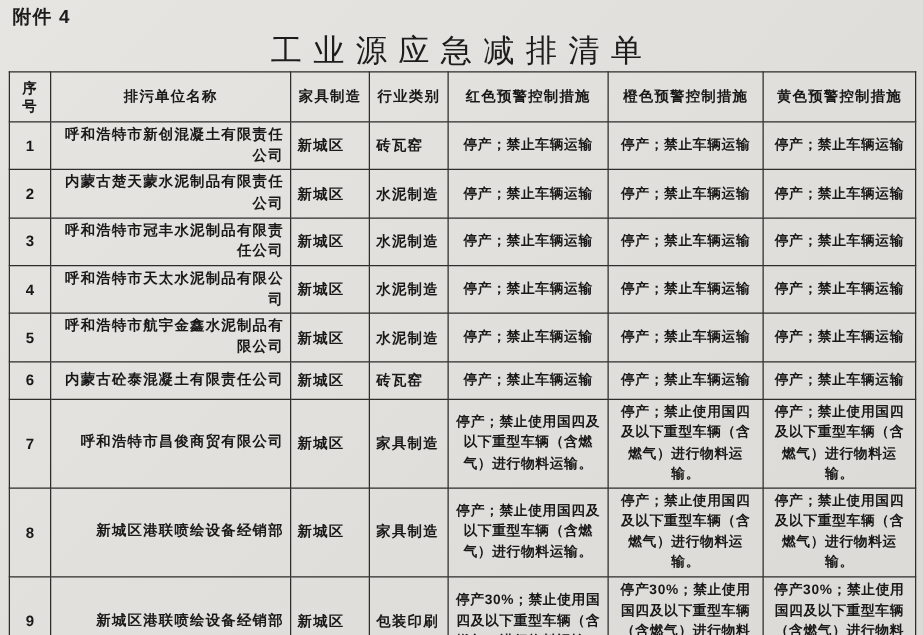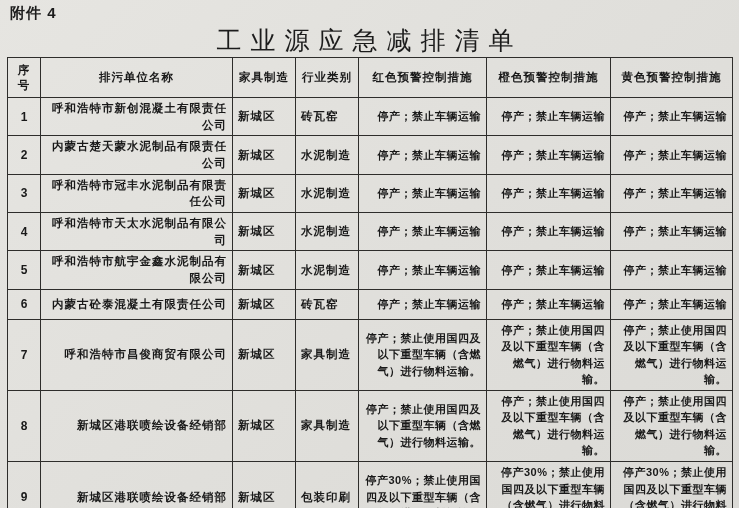--- a/index.html
+++ b/index.html
@@ -42,21 +42,21 @@
     overflow:hidden;
   }
   table.main th{
     font-size:11.5px;
     text-align:center;
     letter-spacing:1px;
   }
   td.c-no{ text-align:center;font-size:12px; }
   td.c-name{ text-align:right;font-size:11.5px;line-height:1.45;letter-spacing:1px;padding-left:9px; }
   td.c-district, td.c-industry{ text-align:left;font-size:11.5px;letter-spacing:1px; }
-  td.c-measure{ text-align:right;font-size:11px;line-height:1.5;letter-spacing:0.5px;padding-left:6px;padding-right:4px;margin-left:16px; }
+  td.c-measure{ text-align:center;font-size:11px;line-height:1.5;letter-spacing:0.5px;padding-left:6px;padding-right:4px;margin-left:16px; }
   col.no{width:33px;} col.name{width:192px;} col.district{width:63px;}
   col.industry{width:63px;} col.red{width:128px;} col.orange{width:124px;} col.yellow{width:122px;}
 </style>
 </head>
 <body>
 
 <div class="page">
 
   <div class="attachment">附件 4</div>
 

